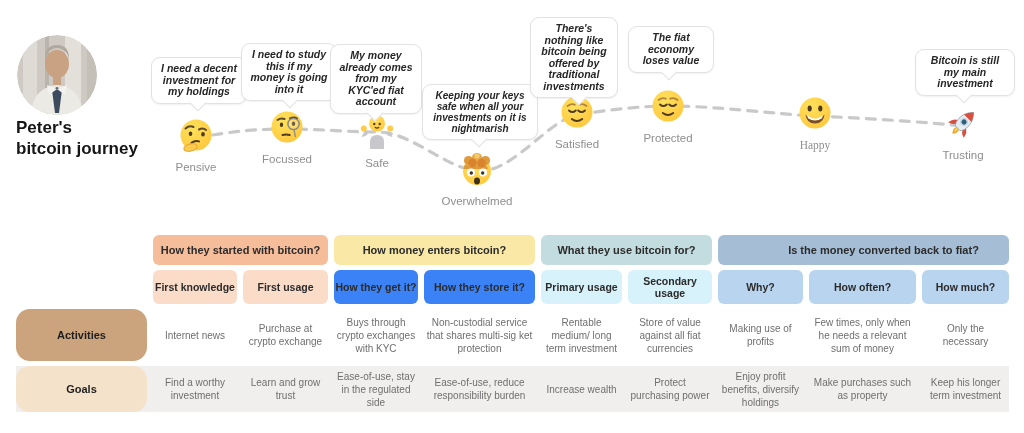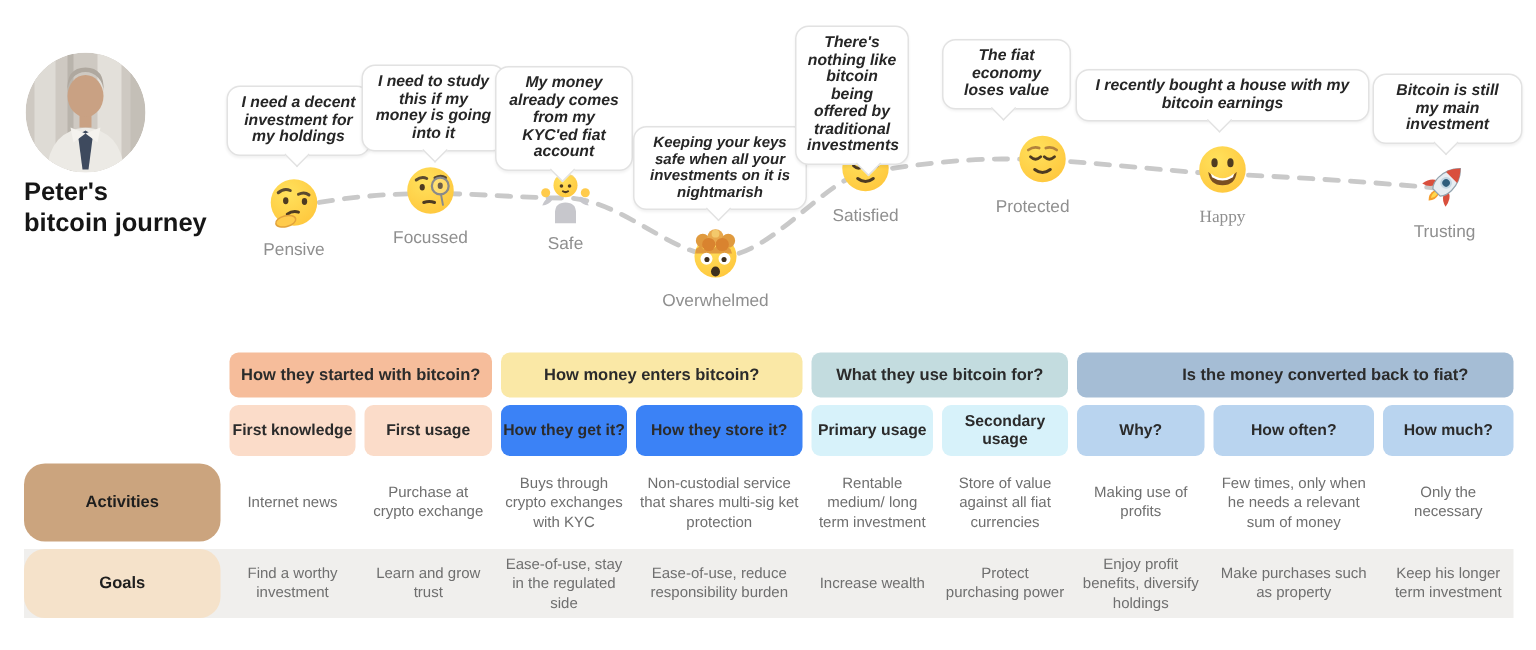--- a/index.html
+++ b/index.html
@@ -76,23 +76,22 @@
   <svg class="dash-svg" width="1024" height="235">
     <path d="M196,138 C232,131 258,129 287,129 C320,129 348,132 377,132 C412,132 445,168 477,171
              C512,174 548,120 577,115 C607,110 640,106 668,106 C718,106 772,114 815,116
              C862,118 925,122 963,126" fill="none" stroke="#C9C9C9" stroke-width="3.2" stroke-dasharray="9 8" stroke-linecap="round"></path>
   </svg>
 
   <div class="bubble" style="left:151px;top:57px;width:96px;--tx:40px;">I need a decent investment for my holdings</div>
   <div class="bubble" style="left:241px;top:43px;width:96px;--tx:42px;">I need to study this if my money is going into it</div>
   <div class="bubble" style="left:330px;top:44px;width:92px;--tx:38px;">My money already comes from my KYC'ed fiat account</div>
   <div class="bubble small" style="left:422px;top:84px;width:116px;--tx:50px;">Keeping your keys safe when all your investments on it is nightmarish</div>
-  <div class="bubble" style="left:530px;top:17px;width:76px;--tx:42px;">There's nothing like bitcoin being offered by traditional investments</div>
+  <div class="bubble" style="left:530px;top:17px;width:88px;--tx:42px;">There's nothing like bitcoin being offered by traditional investments</div>
   <div class="bubble" style="left:628px;top:26px;width:86px;--tx:34px;">The fiat economy loses value</div>
-  <div class="bubble" style="left:717px;top:46px;width:196px;--tx:89px;">I recently bought a house with my bitcoin earnings</div>
   <div class="bubble" style="left:915px;top:49px;width:100px;--tx:42px;">Bitcoin is still my main investment</div>
 
   <div class="stage" style="left:151px;top:117px;">
     <svg class="emoji" viewBox="0 0 36 36">
       <defs>
           <radialGradient id="g1" cx="38%" cy="30%" r="75%">
         <stop offset="0%" stop-color="#FFE15C"></stop>
             <stop offset="100%" stop-color="#FFC83E"></stop>
           </radialGradient>
         </defs>
@@ -185,21 +184,21 @@
       <circle cx="18" cy="18" r="15.5" fill="url(#g5)"></circle>
       <path d="M8.5 12 q3.8 -2.8 7.3 -1.3" stroke="#B3823B" stroke-width="1.8" fill="none" stroke-linecap="round"></path>
       <path d="M20.2 10.7 q3.8 -1.5 7.3 1.3" stroke="#B3823B" stroke-width="1.8" fill="none" stroke-linecap="round"></path>
       <path d="M10 16.5 q3.3 3.2 6.8 0" stroke="#4E3B21" stroke-width="1.9" fill="none" stroke-linecap="round"></path>
       <path d="M19.2 16.5 q3.3 3.2 6.8 0" stroke="#4E3B21" stroke-width="1.9" fill="none" stroke-linecap="round"></path>
       <path d="M12.8 25 q5.2 4 10.4 0" stroke="#4E3B21" stroke-width="2" fill="none" stroke-linecap="round"></path>
     </svg>
     <div class="stage-label">Satisfied</div>
   </div>
 
-  <div class="stage" style="left:623px;top:88px;align-items:flex-end;">
+  <div class="stage" style="left:623px;top:88px;">
     <svg class="emoji" viewBox="0 0 36 36">
       <defs>
           <radialGradient id="g6" cx="38%" cy="30%" r="75%">
         <stop offset="0%" stop-color="#FFE15C"></stop>
             <stop offset="100%" stop-color="#FFC83E"></stop>
           </radialGradient>
         </defs>
       <circle cx="18" cy="18" r="15.5" fill="url(#g6)"></circle>
       <path d="M8.5 12 q3.8 -2.8 7.3 -1.3" stroke="#B3823B" stroke-width="1.8" fill="none" stroke-linecap="round"></path>
       <path d="M20.2 10.7 q3.8 -1.5 7.3 1.3" stroke="#B3823B" stroke-width="1.8" fill="none" stroke-linecap="round"></path>

